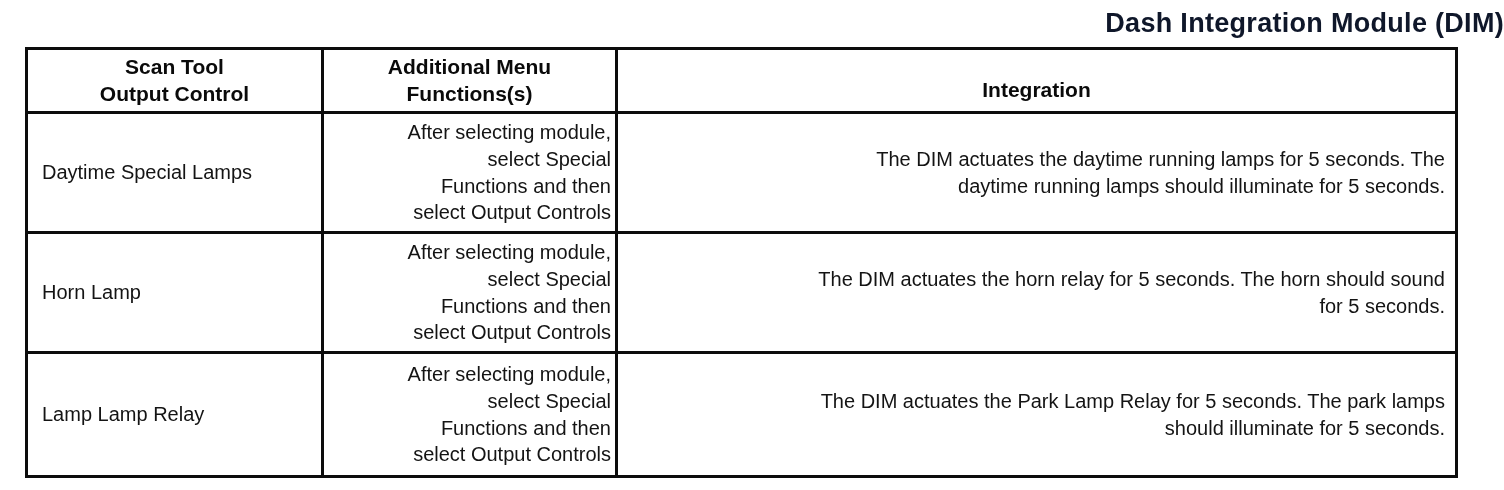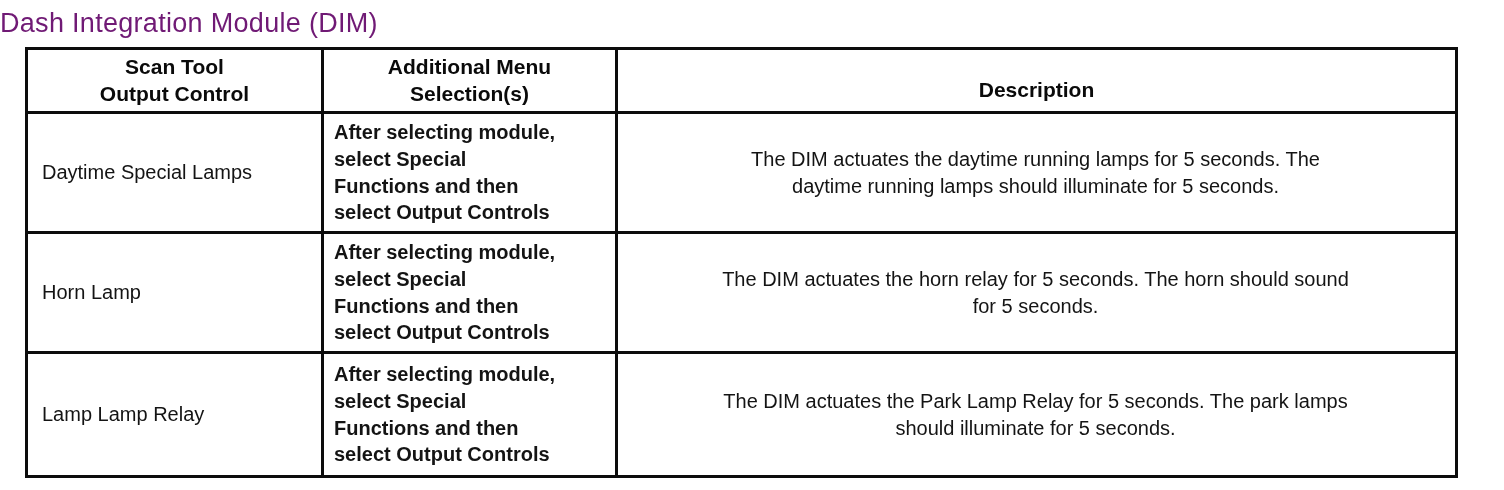--- a/index.html
+++ b/index.html
@@ -7,26 +7,26 @@
     margin: 0;
     padding: 0;
     width: 1504px;
     height: 490px;
     background: #ffffff;
     font-family: "Liberation Sans", sans-serif;
     color: #0d0d0d;
     overflow: hidden;
   }
   .doc-title {
-    text-align: left;
-    font-weight: normal;
+    text-align: right;
+    font-weight: bold;
     font-size: 27px;
     letter-spacing: 0.3px;
     margin: 8px 0 4px 0;
-    color: #701a75;
+    color: #0f172a;
   }
   table.dim-table {
     border-collapse: collapse;
     table-layout: fixed;
     margin-left: 25px;
     width: 1430px;
     margin-top: 8px;
   }
   table.dim-table th,
   table.dim-table td {
@@ -53,27 +53,26 @@
     line-height: 1.33;
     color: #141414;
   }
   td.cell-control {
     vertical-align: middle;
     text-align: left;
     padding: 2px 4px 2px 14px;
   }
   td.cell-menu {
     vertical-align: middle;
-    text-align: left;
+    text-align: right;
     padding: 4px 4px 4px 10px;
-    font-weight: bold;
   }
   td.cell-description {
     vertical-align: middle;
-    text-align: center;
+    text-align: right;
     padding: 2px 10px 2px 8px;
   }
   tr.row-1 td { height: 120px; }
   tr.row-2 td { height: 120px; }
   tr.row-3 td { height: 124px; }
 </style>
 </head>
 <body>
 
 <div class="doc-title">Dash Integration Module (DIM)</div>
@@ -82,22 +81,22 @@
   <colgroup>
     <col style="width:296px">
     <col style="width:294px">
     <col style="width:840px">
   </colgroup>
   <thead>
     <tr>
       <th>Scan Tool
 Output Control</th>
       <th>Additional Menu
-Selection(s)</th>
-      <th class="align-low">Description</th>
+Functions(s)</th>
+      <th class="align-low">Integration</th>
     </tr>
   </thead>
   <tbody>
     <tr class="row-1">
       <td class="cell-control">Daytime Special Lamps</td>
       <td class="cell-menu">After selecting module,
 select Special
 Functions and then
 select Output Controls</td>
       <td class="cell-description">The DIM actuates the daytime running lamps for 5 seconds. The

